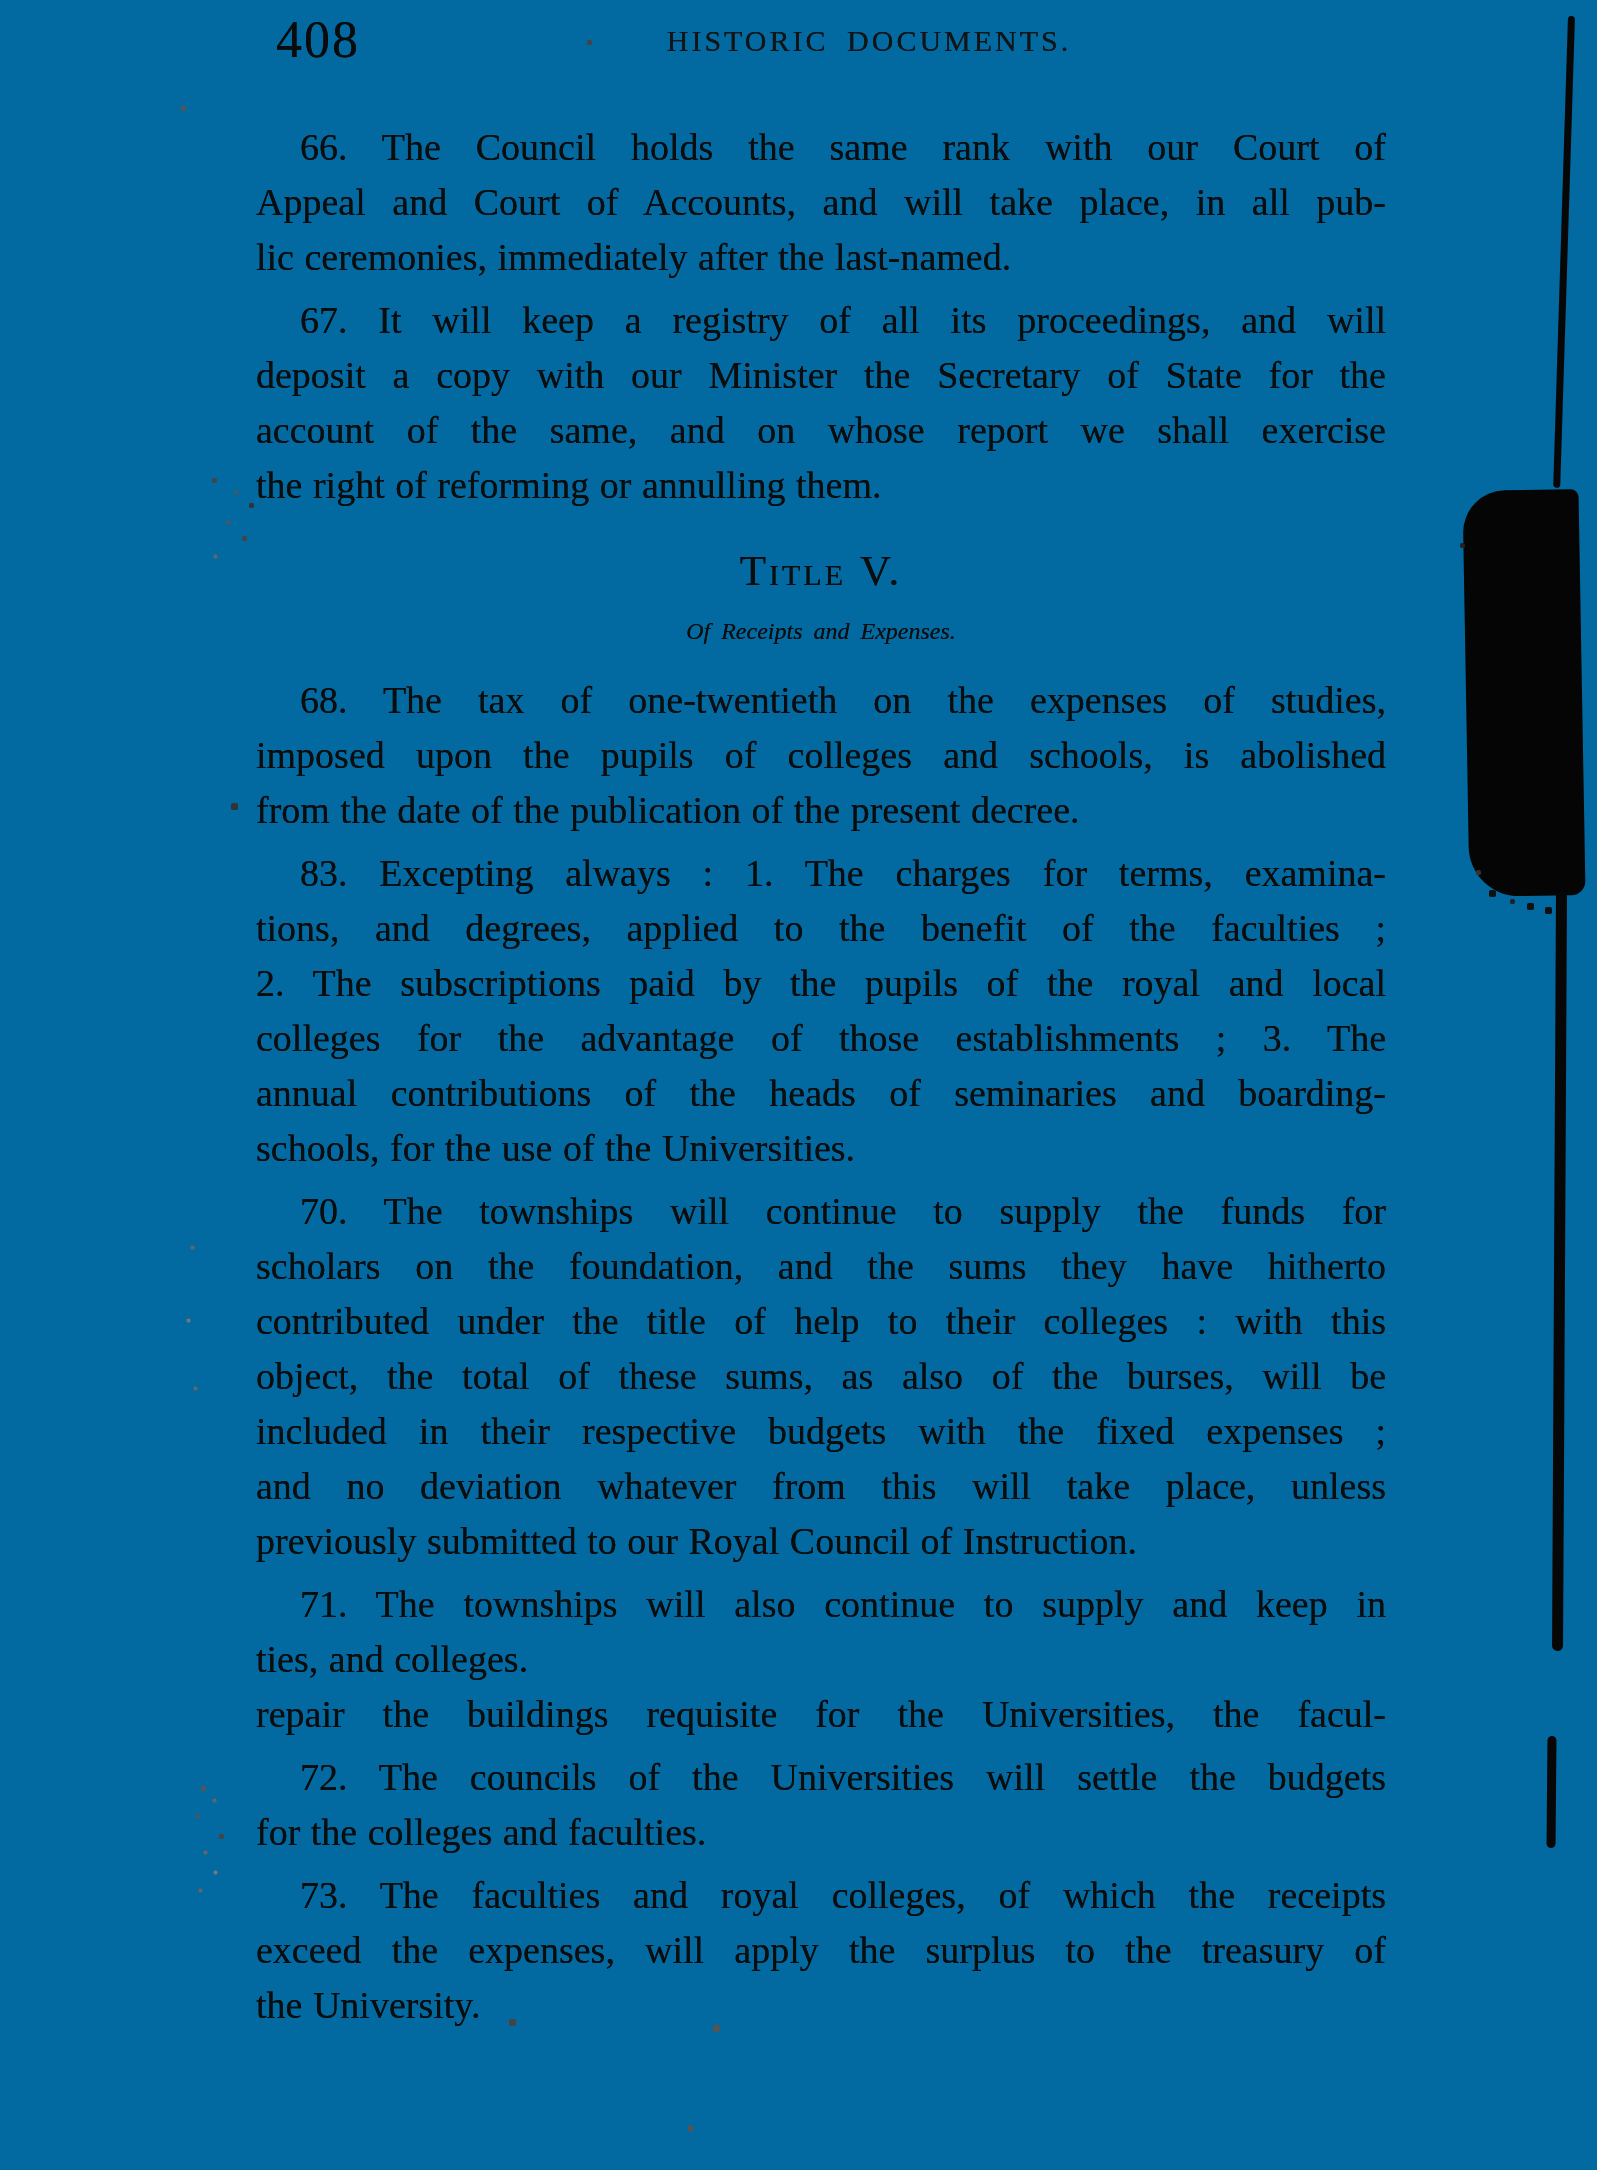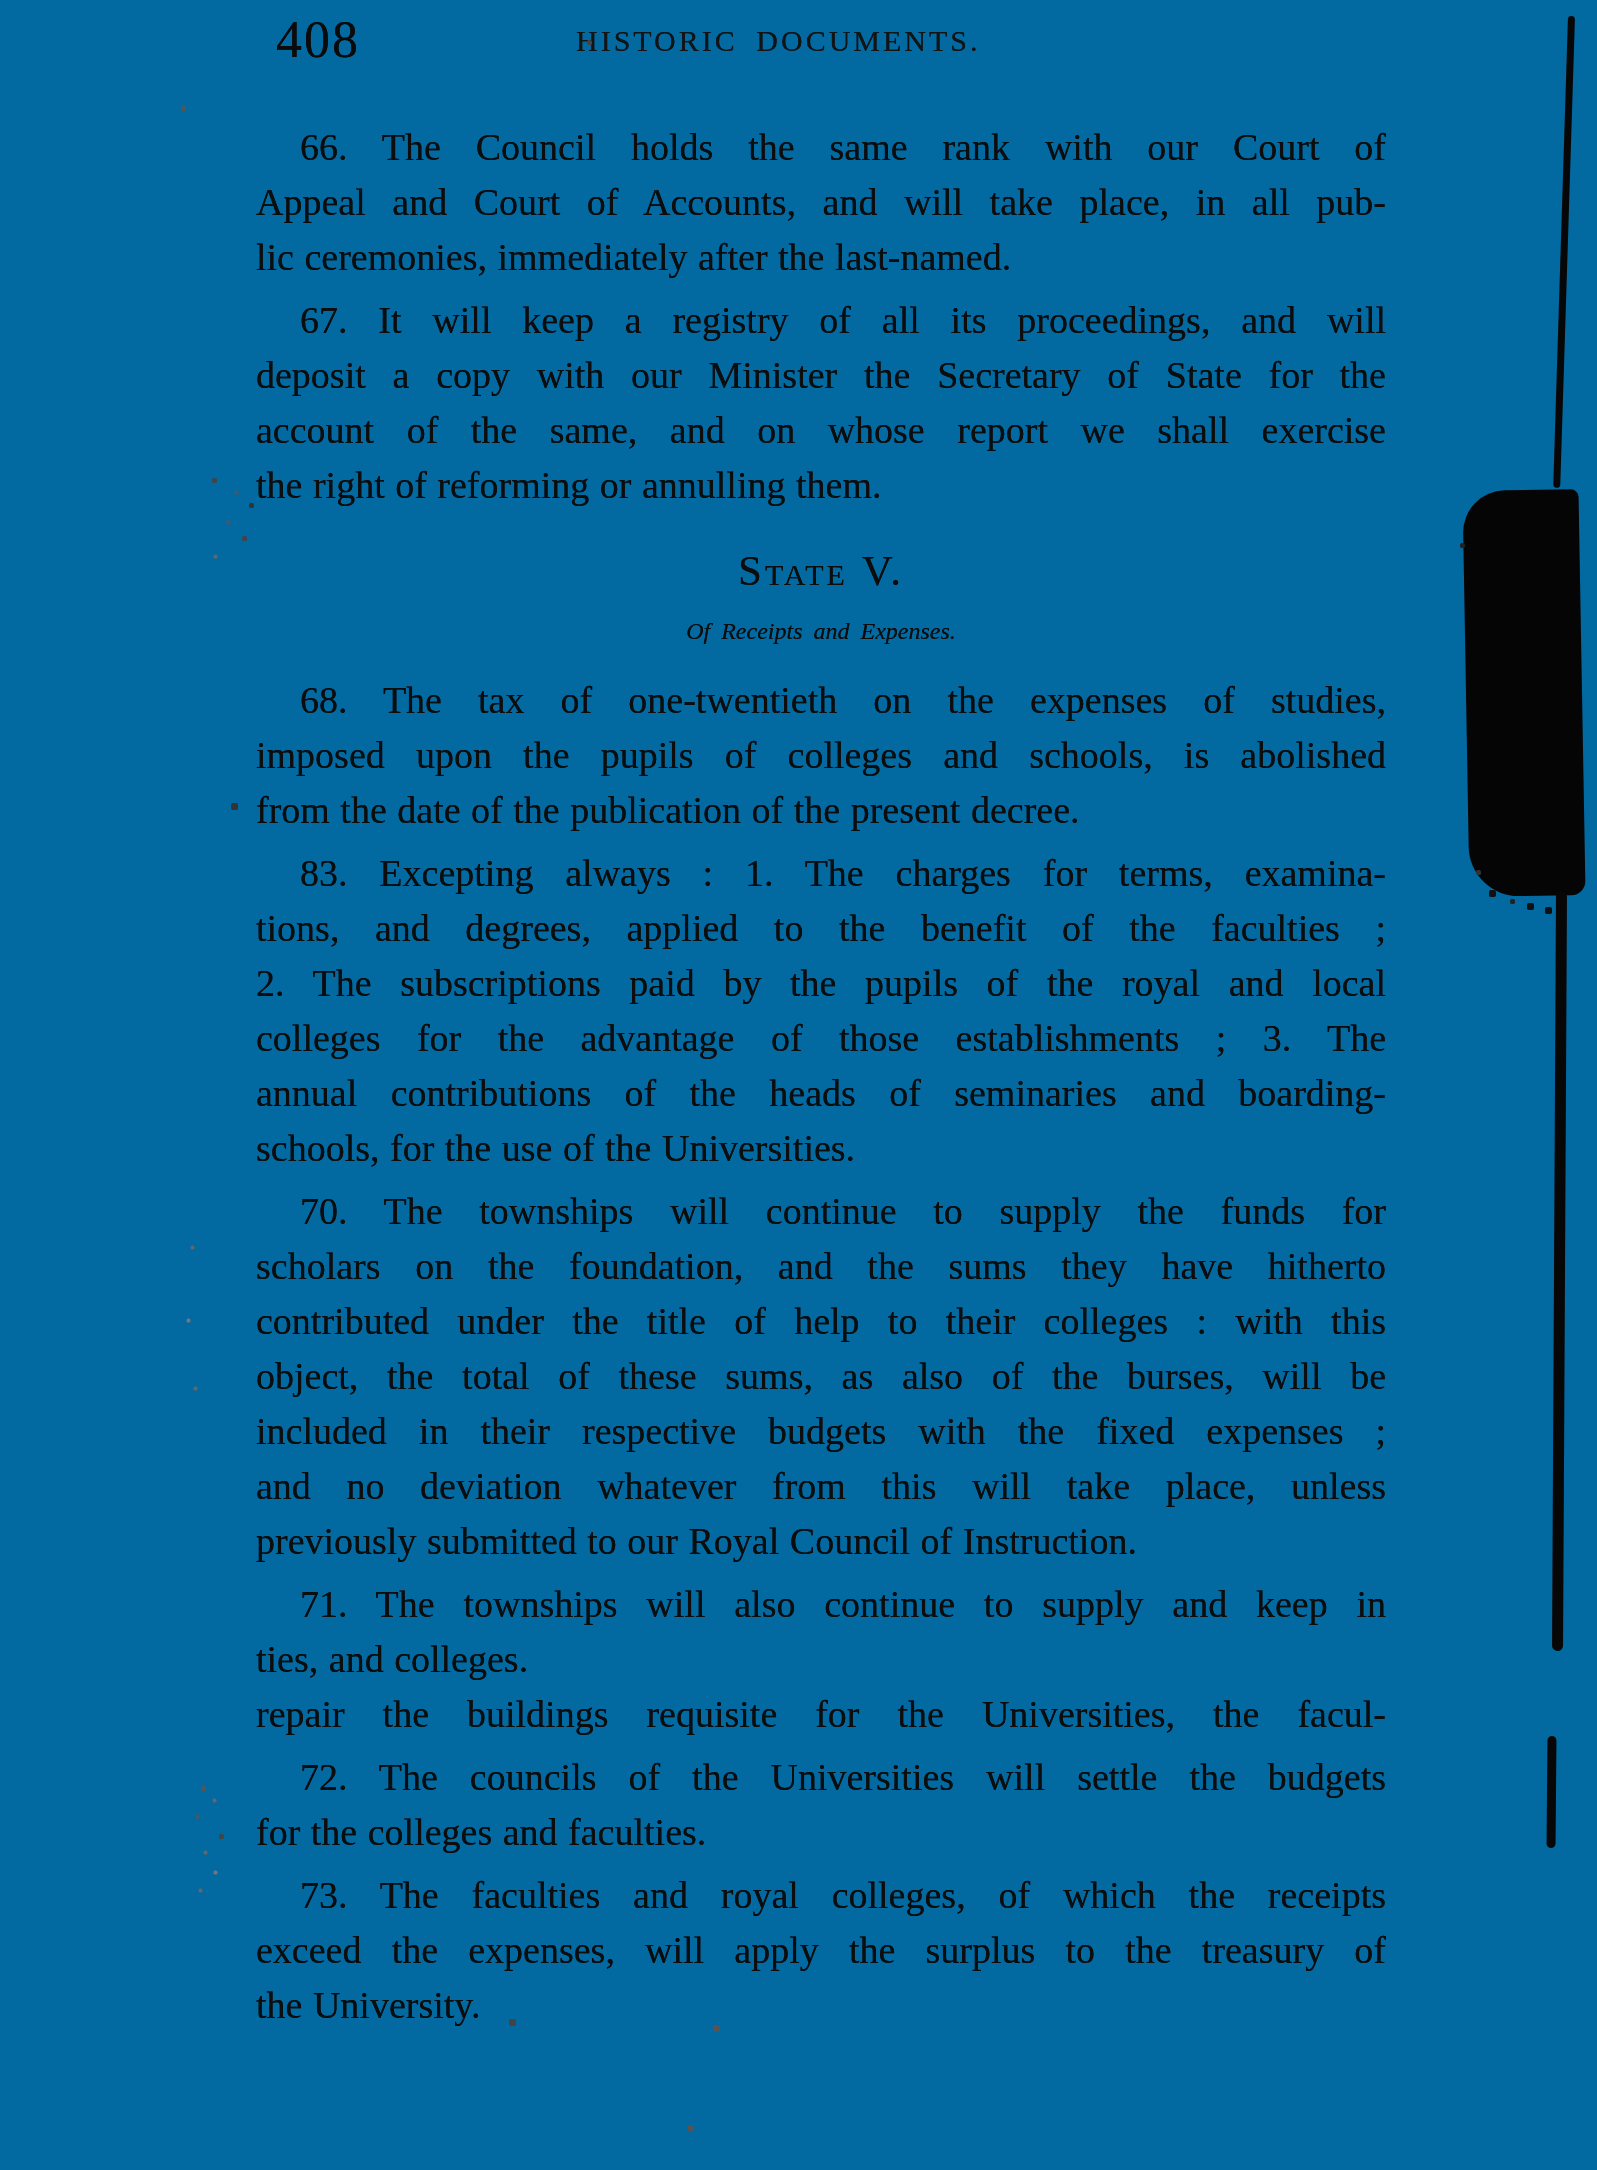--- a/index.html
+++ b/index.html
@@ -13,22 +13,22 @@
   }
   .page { position:absolute; inset:0; background:#0369a1; }
 
   
   .pagenum {
     position:absolute; left:276px; top:10px;
     font-size:52px; letter-spacing:2px; color:#0b0b0b;
     text-shadow:0 0 0.6px rgba(0,0,0,.75);
   }
   .runhead {
-    position:absolute; left:576px; top:24px; width:500px;
-    font-size:30px; letter-spacing:3px;
+    position:absolute; left:619px; top:24px; width:500px;
+    text-align:center; font-size:30px; letter-spacing:3px;
     word-spacing:8px; color:#141414;
     text-shadow:0 0 0.5px rgba(0,0,0,.7);
   }
 
   
   .bodytext {
     position:absolute; left:248px; top:112px; width:1146px;
     font-size:38px; color:#0d0d0d;
     word-spacing:1px;
     text-shadow:0 0 0.6px rgba(0,0,0,.8);
@@ -125,21 +125,21 @@
       <div class="line">lic ceremonies, immediately after the last-named.</div>
     </div>
 
     <div class="para">
       <div class="line j indent">67. It will keep a registry of all its proceedings, and will</div>
       <div class="line j">deposit a copy with our Minister the Secretary of State for the</div>
       <div class="line j">account of the same, and on whose report we shall exercise</div>
       <div class="line">the right of reforming or annulling them.</div>
     </div>
 
-    <div class="heading">State V.</div>
+    <div class="heading">Title V.</div>
     <div class="subheading">Of Receipts and Expenses.</div>
 
     <div class="para aftertitle">
       <div class="line j indent">68. The tax of one-twentieth on the expenses of studies,</div>
       <div class="line j">imposed upon the pupils of colleges and schools, is abolished</div>
       <div class="line">from the date of the publication of the present decree.</div>
     </div>
 
     <div class="para">
       <div class="line j indent">83. Excepting always : 1. The charges for terms, examina-</div>

